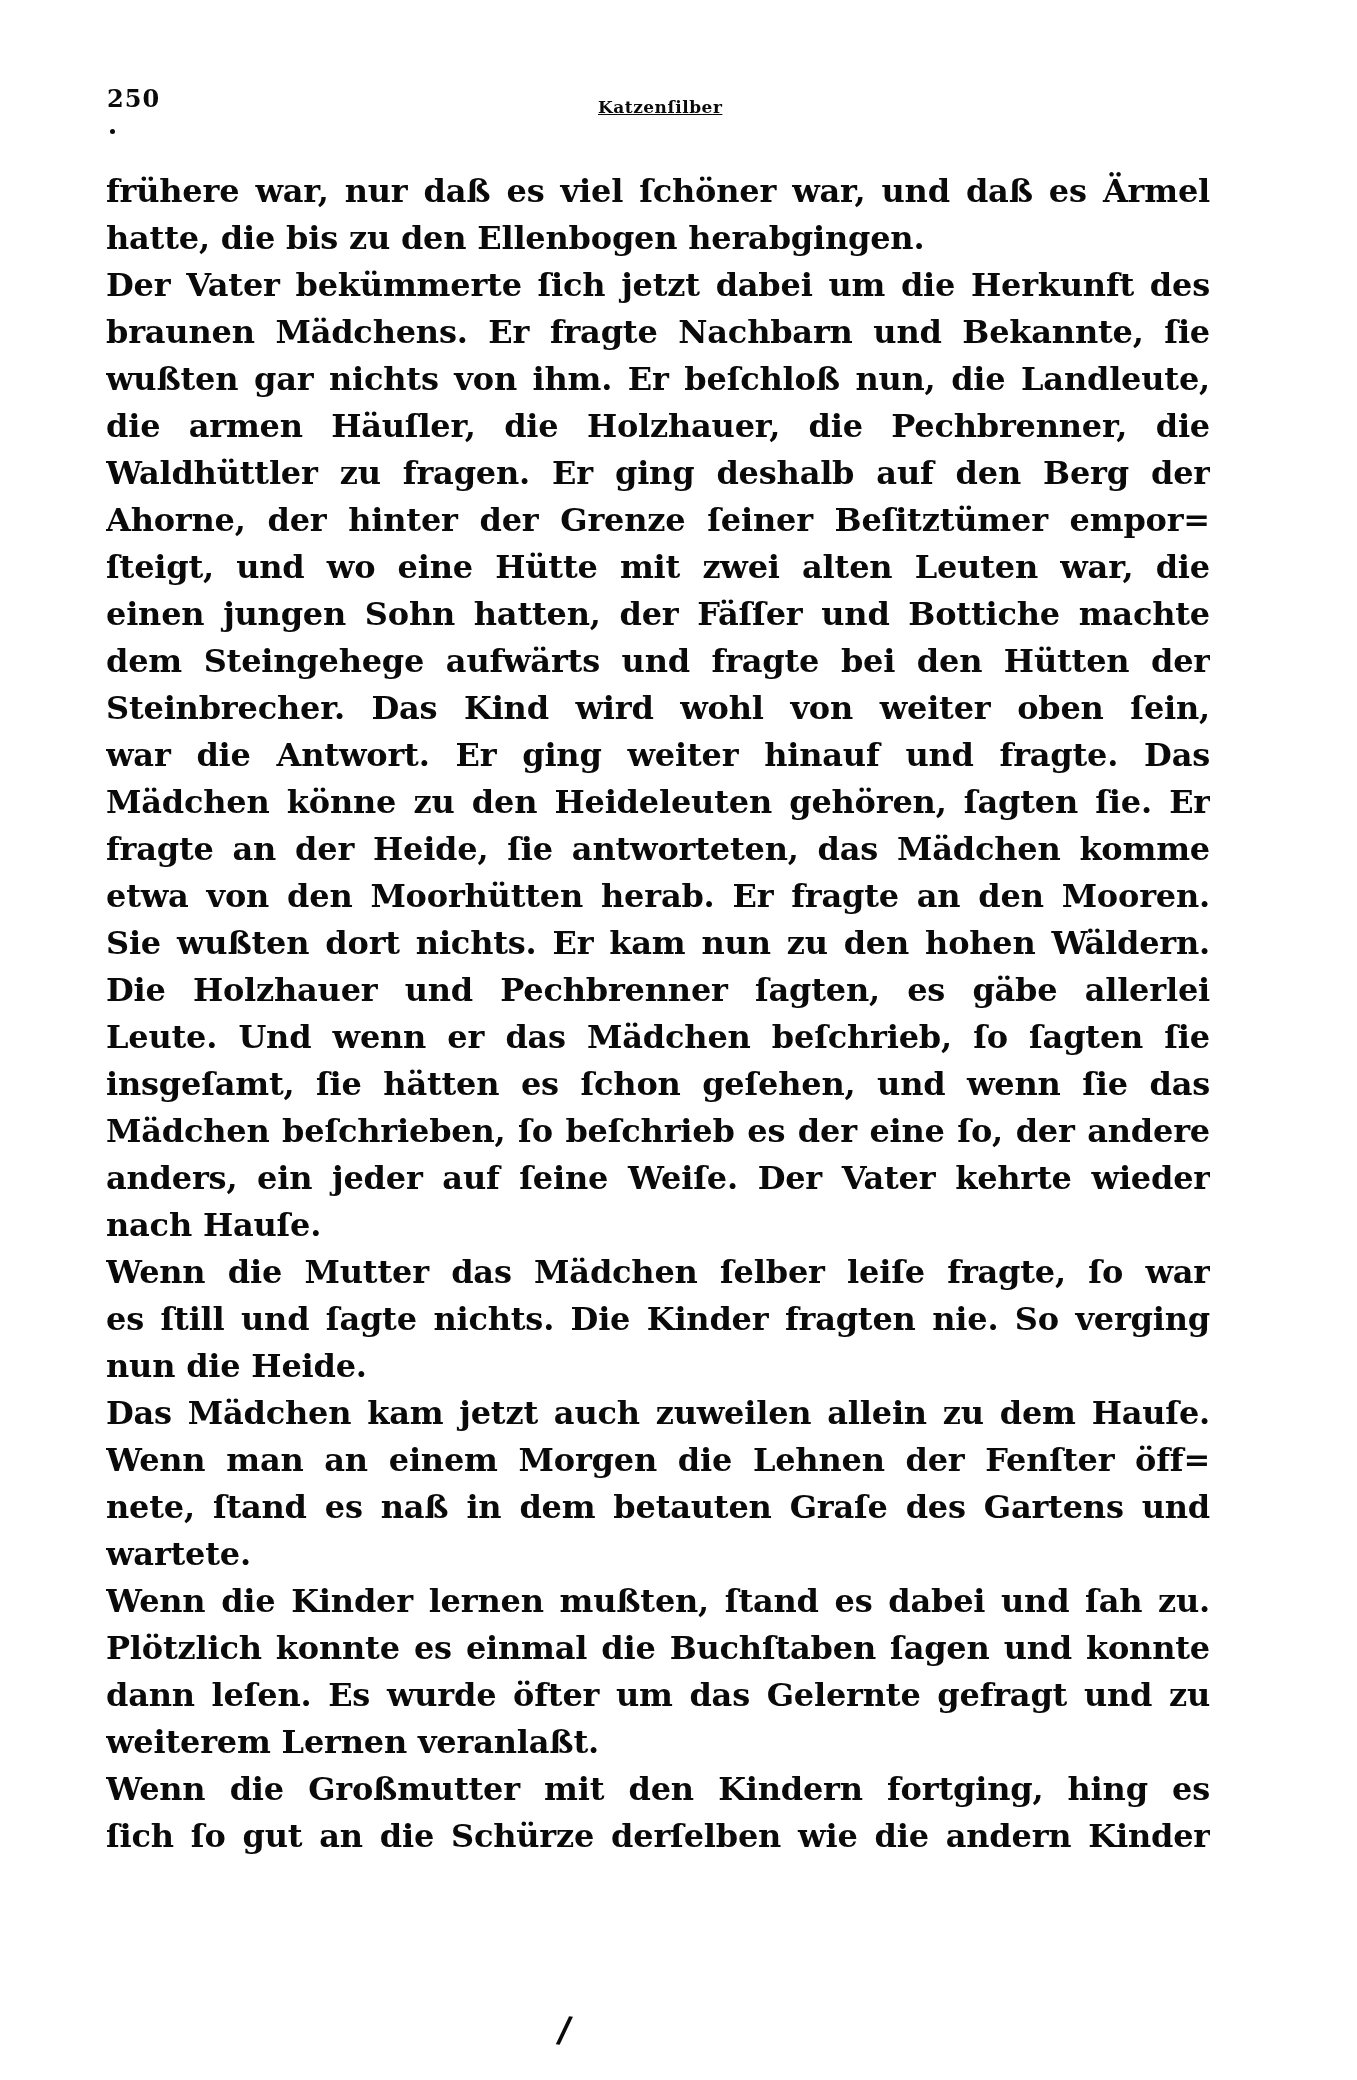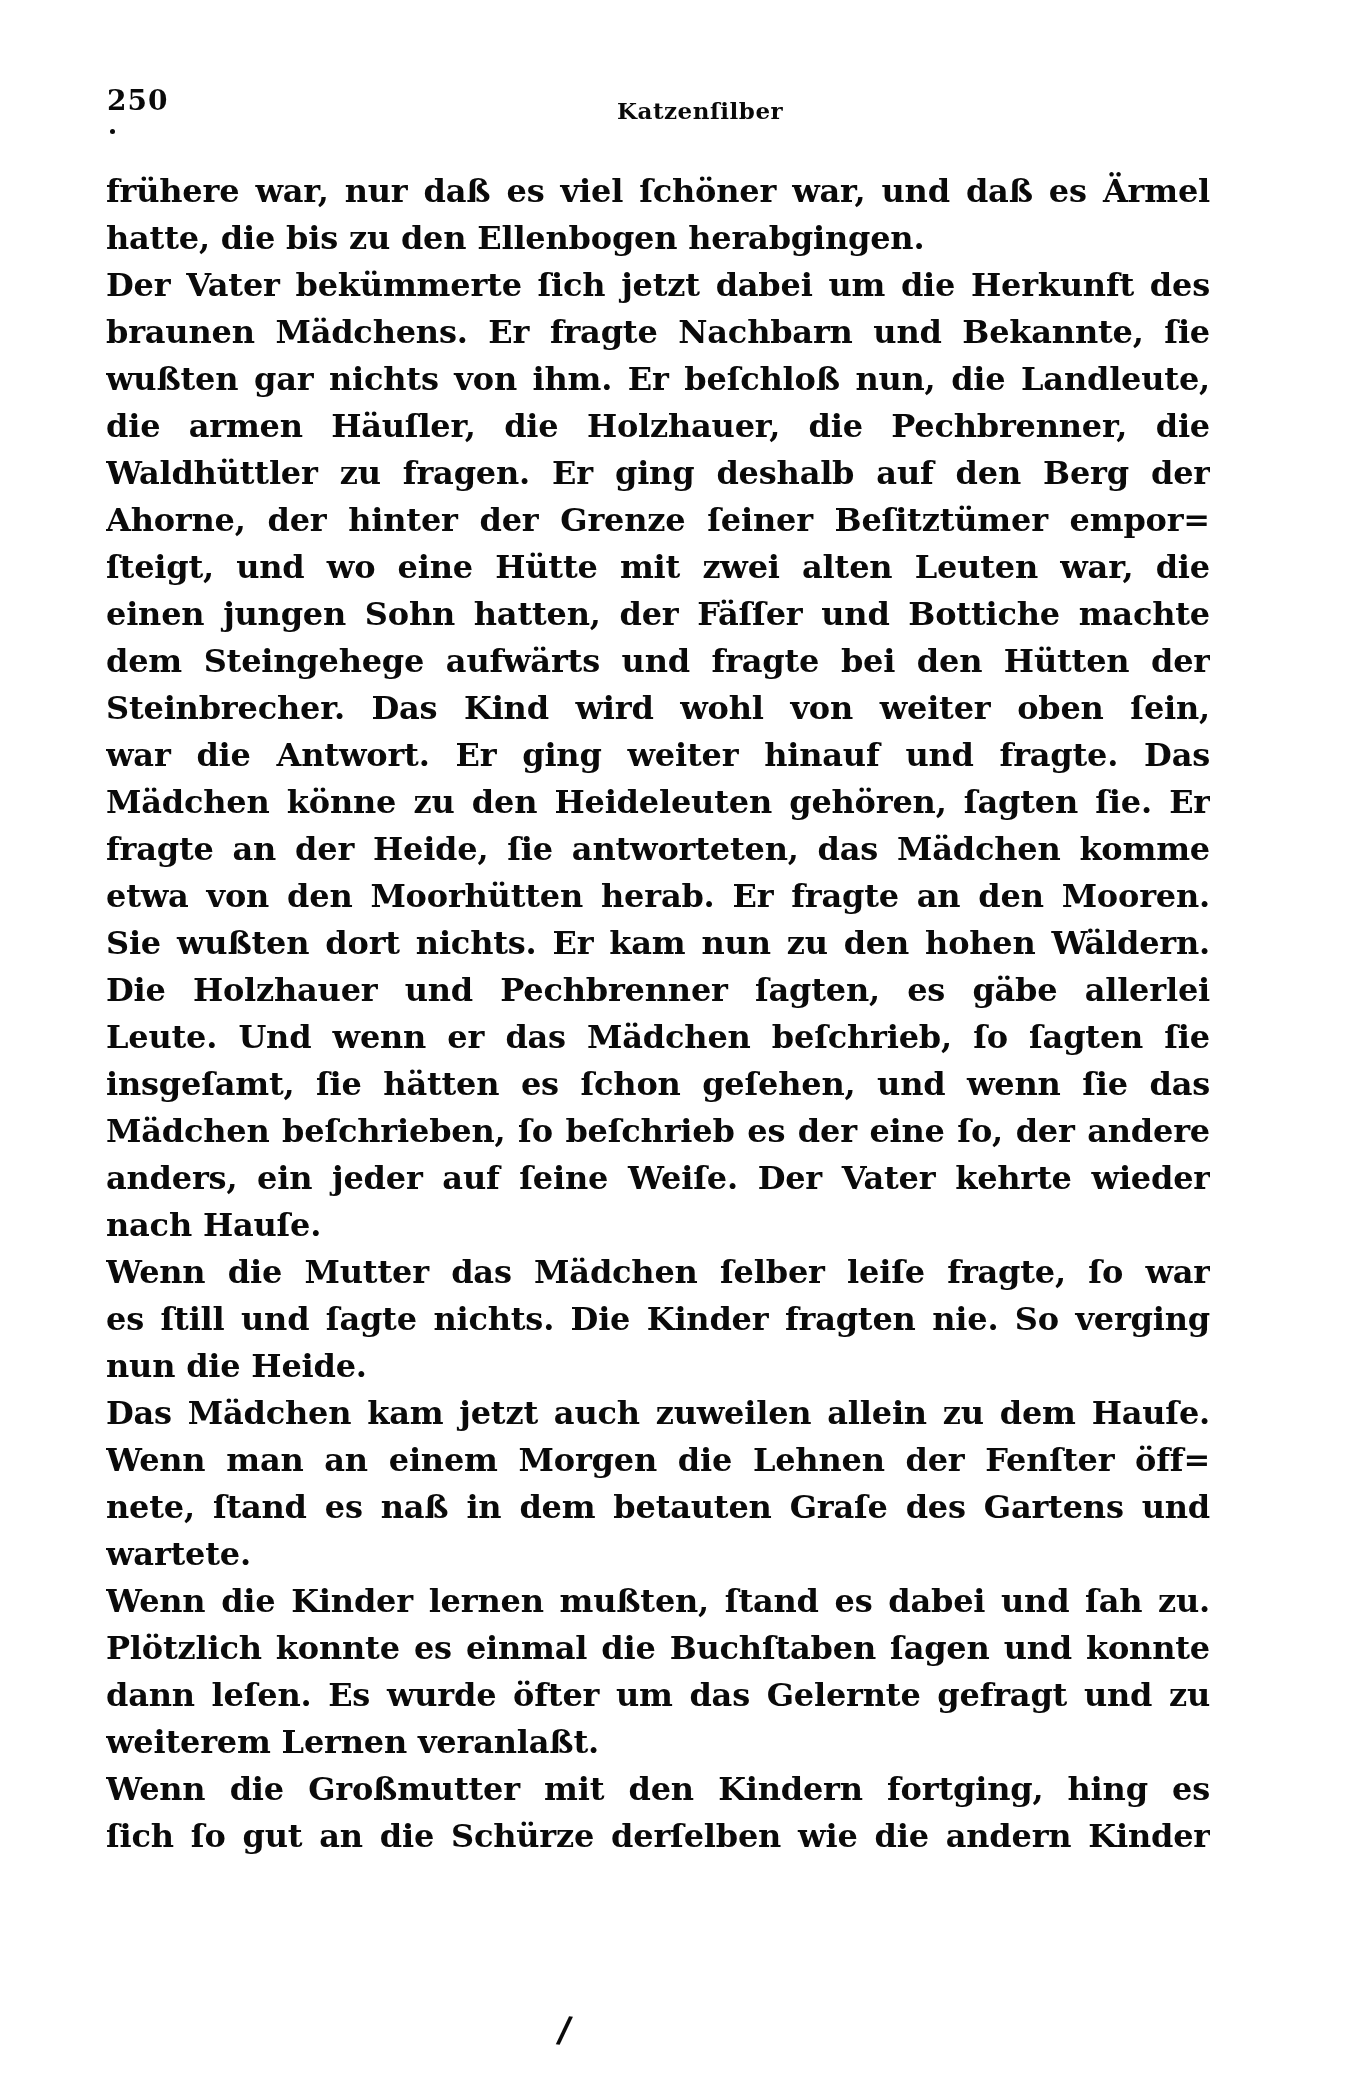--- a/index.html
+++ b/index.html
@@ -15,30 +15,31 @@
   .page{
     position:relative;
     width:1357px;height:2080px;
     background:var(--paper);
     color:var(--ink);
     font-family:"DejaVu Serif", "Liberation Serif", serif;
   }
   .pagenum{
     position:absolute;
     left:107px;top:84px;
-    font-size:28px;
+    font-size:24px;
     font-weight:700;
     letter-spacing:1px;
   }
   .runhead{
     position:absolute;
-    left:617px;top:97px;
-    font-size:23px;
+    left:598px;top:97px;
+    font-size:17px;
     font-weight:700;
     letter-spacing:0.5px;
+    text-decoration:underline;
   }
   .inkdot{
     position:absolute;
     left:110px;top:129px;
     width:5px;height:5px;
     border-radius:50%;
     background:var(--ink);
   }
   .textblock{
     position:absolute;

